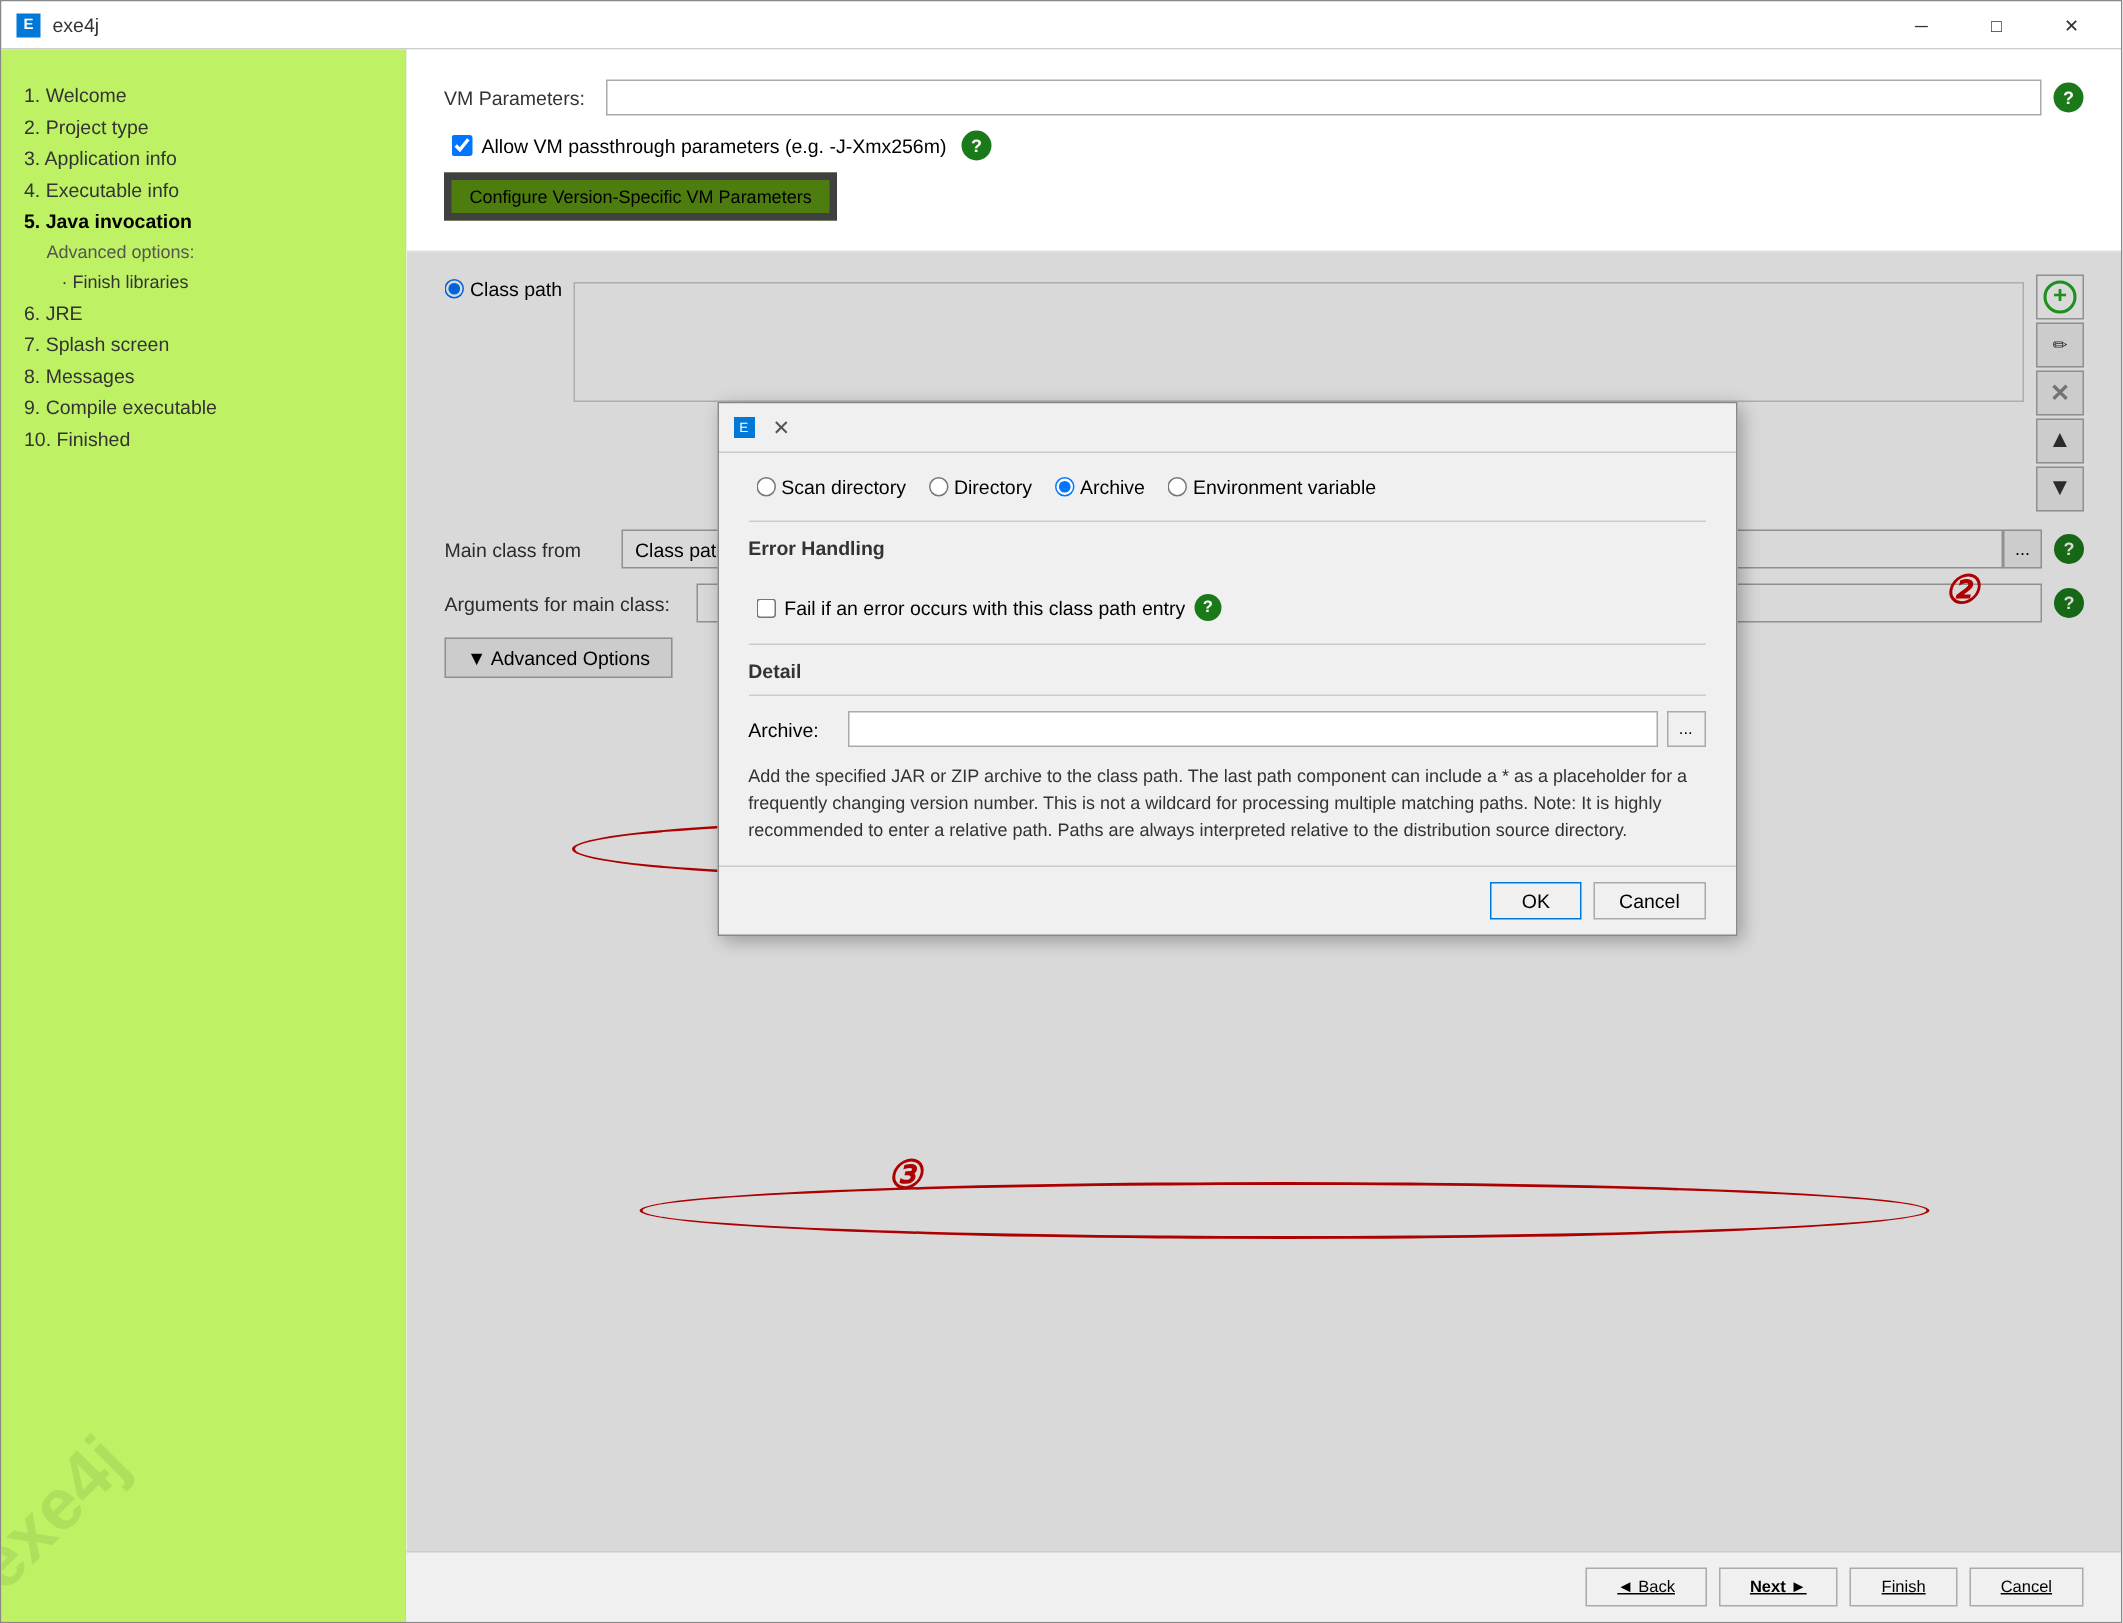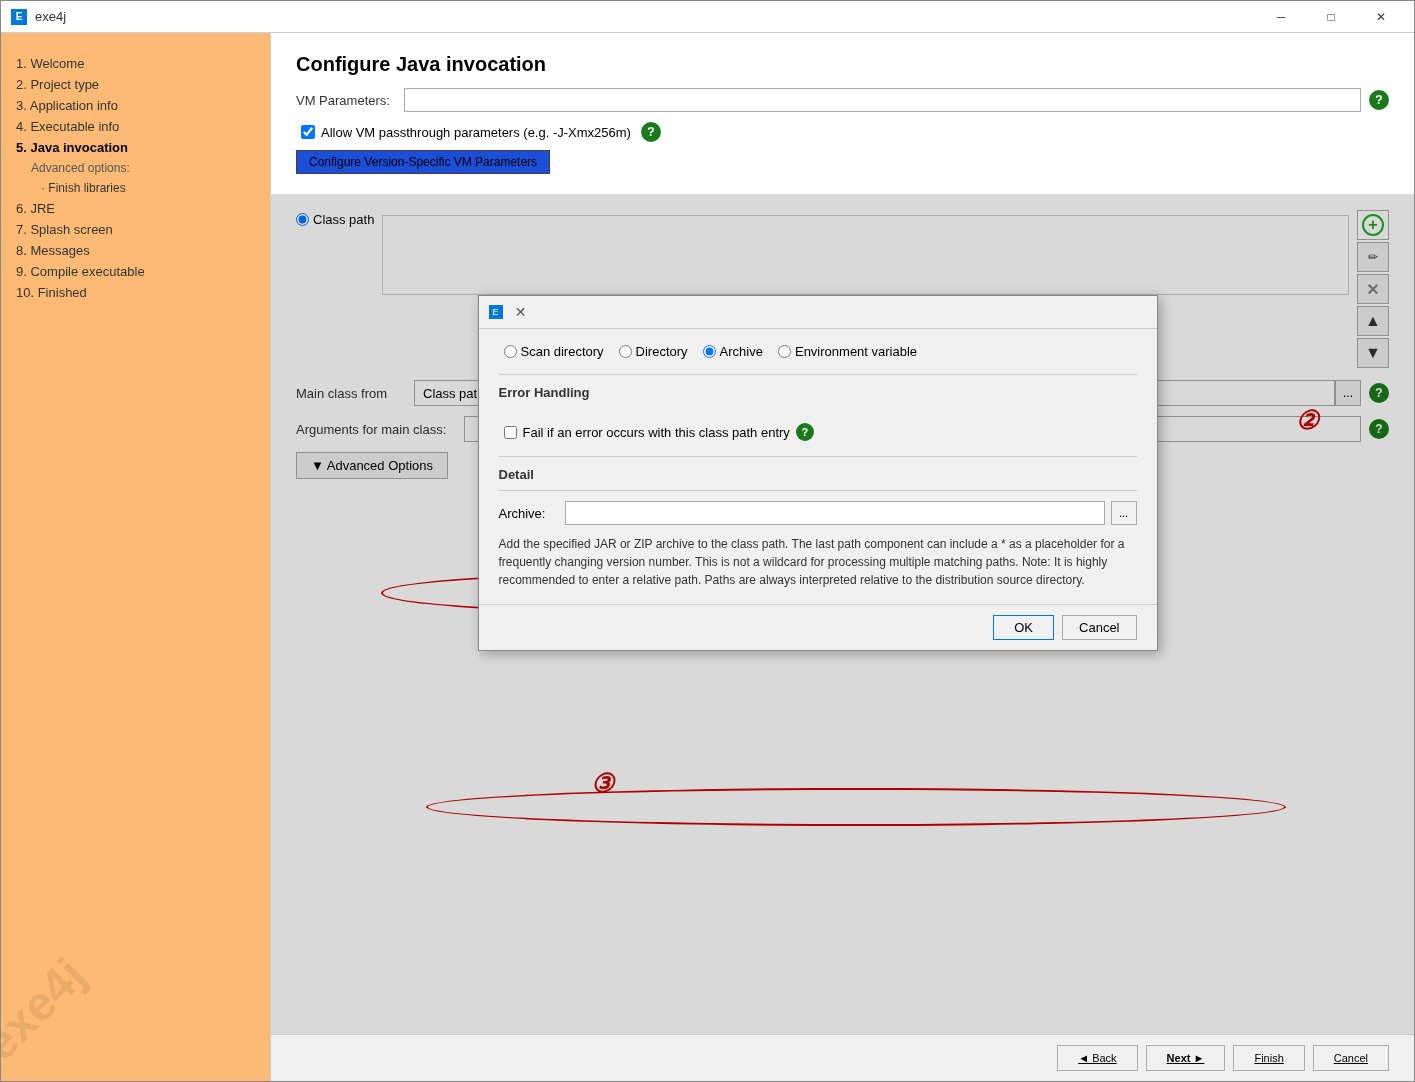--- a/index.html
+++ b/index.html
@@ -55,21 +55,21 @@
 
     
     .main-layout {
       display: flex;
       height: calc(1082px - 32px);
     }
 
     
     .sidebar {
       width: 270px;
-      background: #fdba74;
+      background: #bef264;
       padding: 20px 15px;
       border-right: 1px solid #ccc;
       position: relative;
       overflow: hidden;
     }
     .sidebar-item {
       padding: 3px 0;
       color: #333;
       font-size: 13px;
       cursor: pointer;
@@ -169,22 +169,22 @@
       gap: 6px;
       margin-bottom: 8px;
       padding-left: 5px;
     }
     .checkbox-row input[type=checkbox] {
       width: 14px;
       height: 14px;
     }
 
     .btn-configure {
-      border: 1px solid #404040;
-      background: #1d4ed8;
+      border: 5px solid #404040;
+      background: #4d7c0f;
       padding: 4px 12px;
       font-size: 12px;
       cursor: pointer;
       margin-bottom: 10px;
     }
     .right-btn {
       width: 32px;
       height: 30px;
       border: 1px solid #aaa;
       background: #f0f0f0;
@@ -563,21 +563,20 @@
         <span>10. Finished</span>
       </div>
       <div class="sidebar-watermark">
         <span>exe4j</span>
       </div>
     </div>
 
     <div class="content">
 
       <div class="content-header">
-        <h1>Configure Java invocation</h1>
         
         
         <div class="form-row">
           <span class="form-label">VM Parameters:</span>
           <input class="form-input" type="text" style="">
           <div class="help-icon">?</div>
         </div>
 
         
         <div class="checkbox-row">

